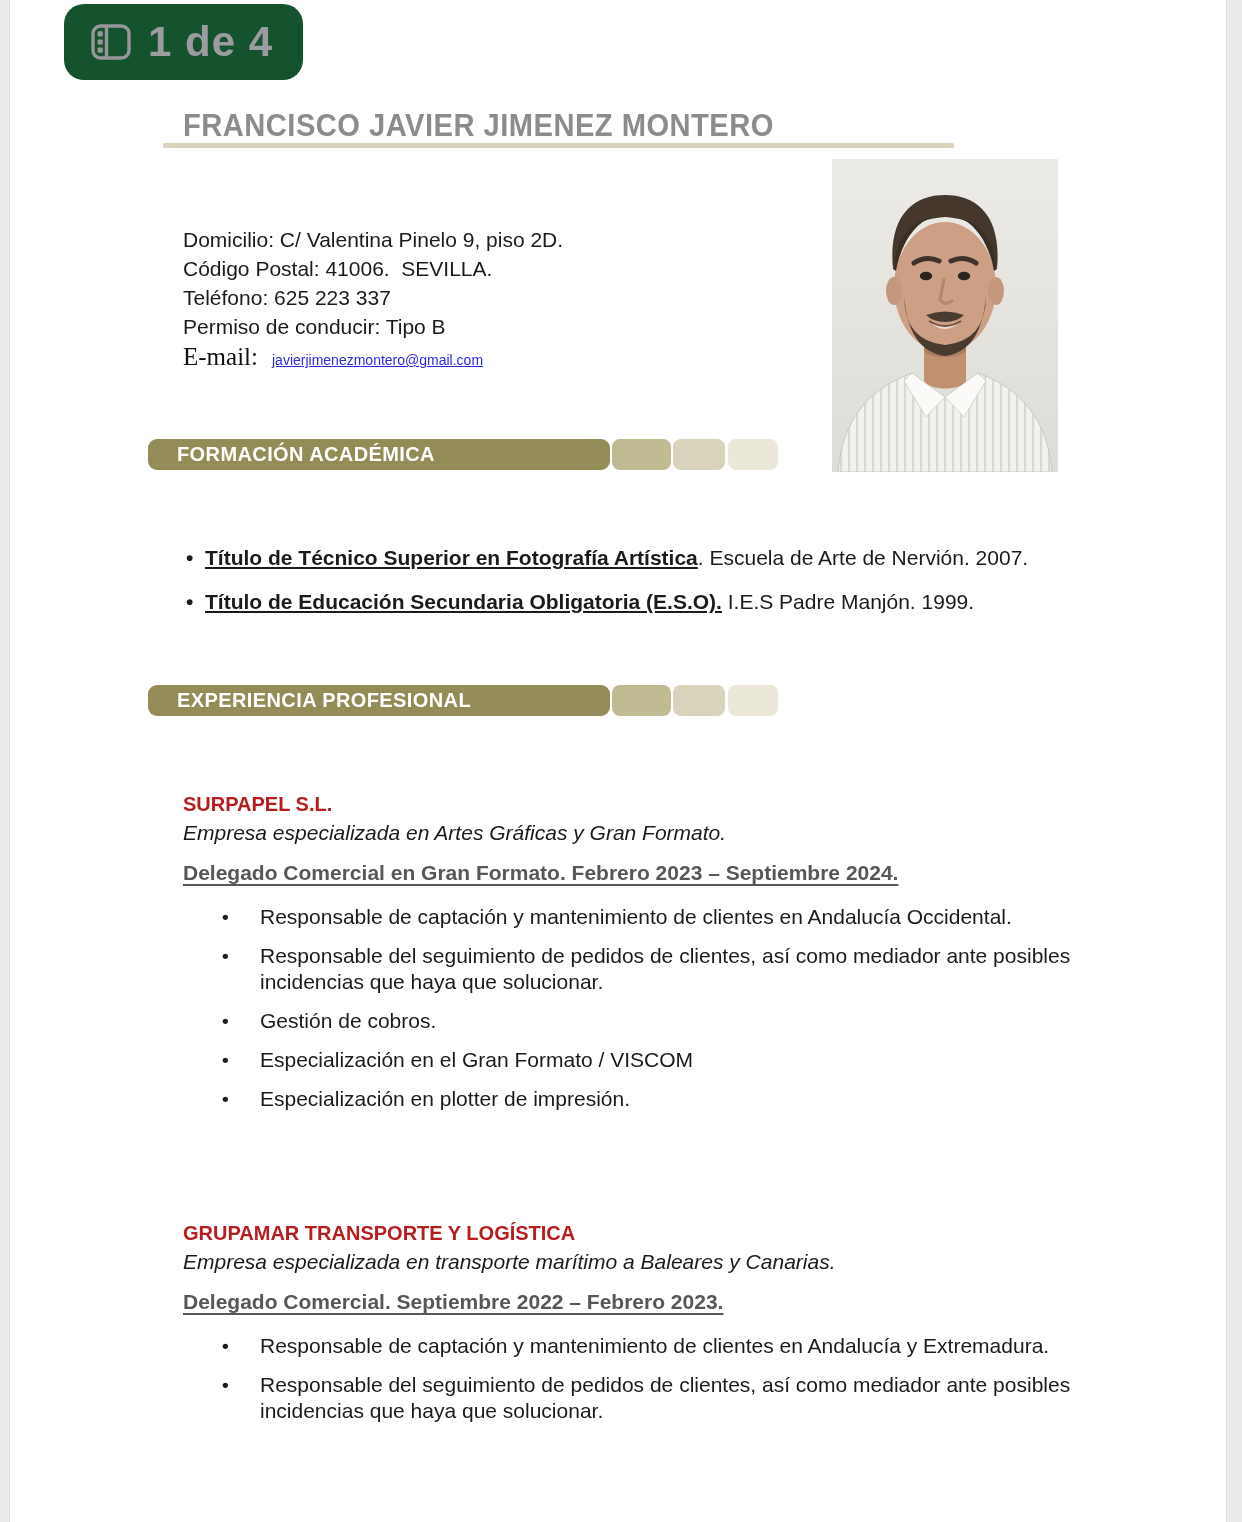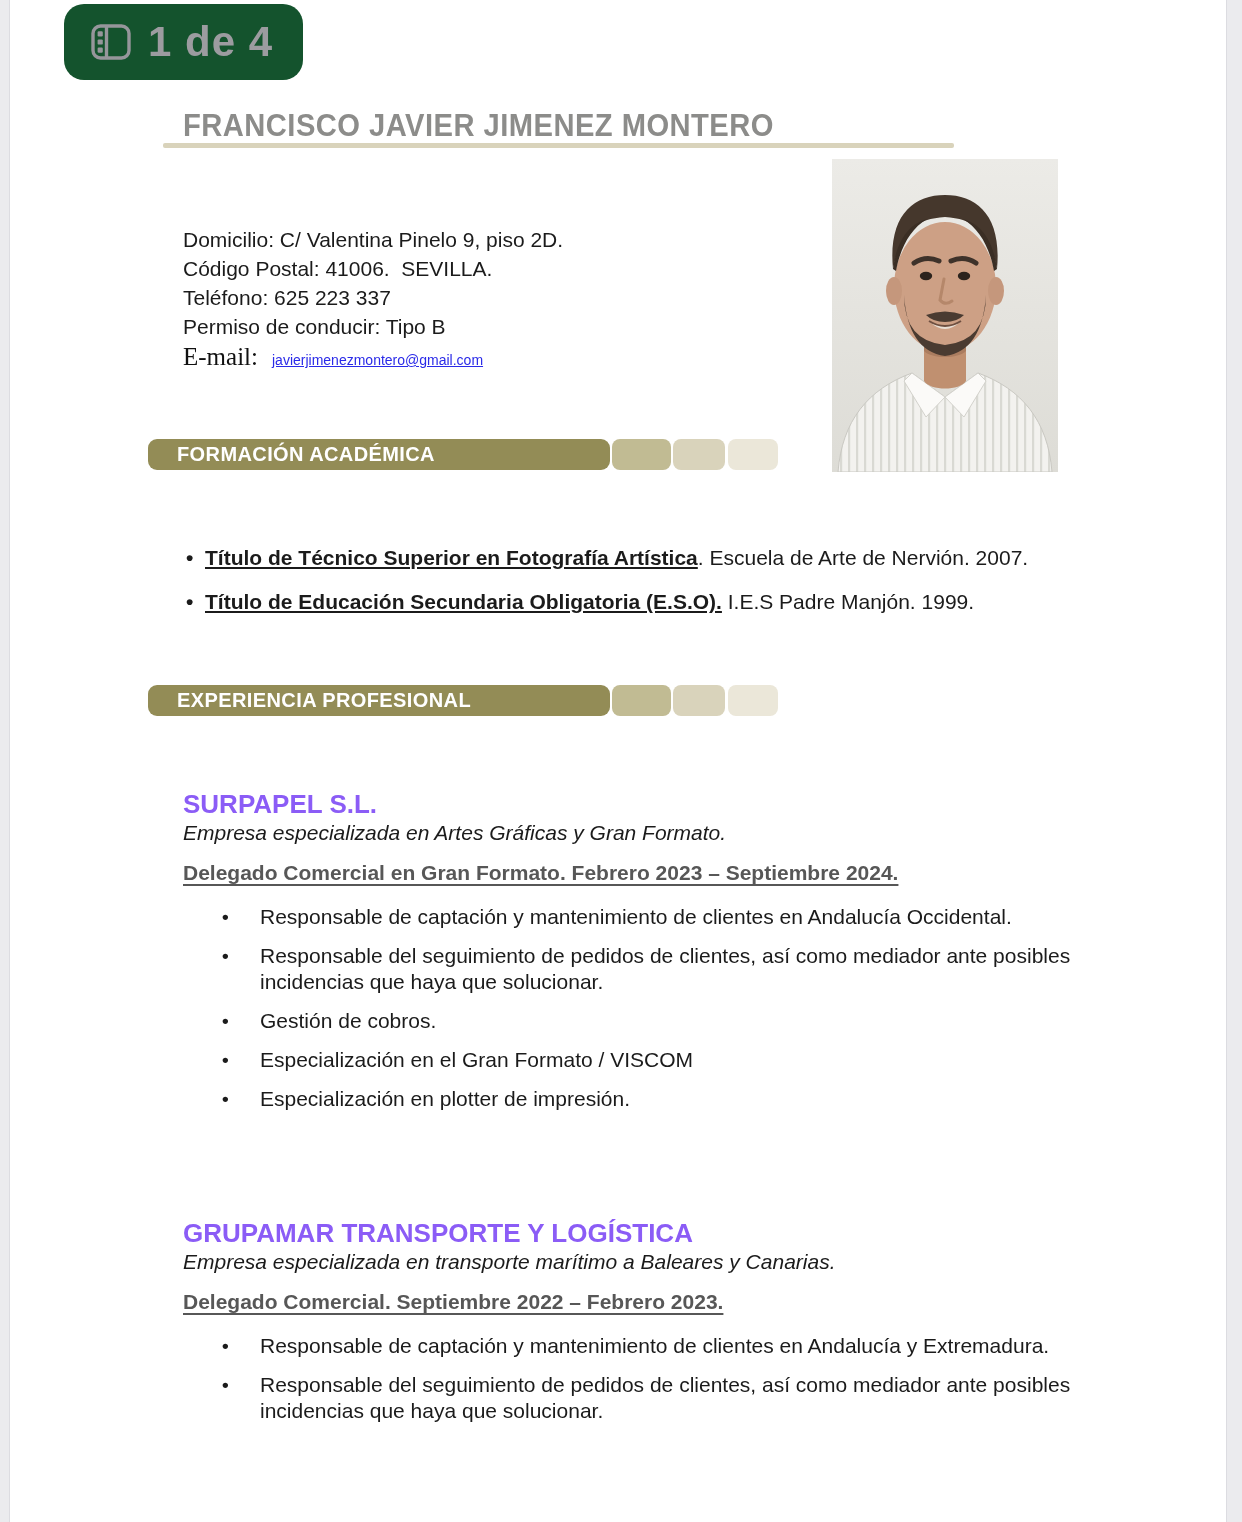--- a/index.html
+++ b/index.html
@@ -44,21 +44,21 @@
   
   .edu-list { position:absolute; left:183px; top:545px; width:960px; font-size:21px; line-height:26px; }
   .edu-item { display:flex; margin-bottom:18px; }
   .edu-item .marker { margin-left:3px; width:19px; font-size:21px; font-weight:700; }
   .edu-item b { font-weight:700;text-decoration:underline; }
 
   
   .job { position:absolute; left:183px; width:905px; font-size:21px; line-height:26px; }
   .job.surpapel { top:791px; }
   .job.grupamar { top:1220px; }
-  .job .company { font-size:26px; font-weight:700; line-height:26px; color:#8b5cf6; }
+  .job .company { font-size:20px; font-weight:700; line-height:26px; color:#b91c1c; }
   .job .desc { margin-top:3px;font-style:italic; }
   .job .role { margin-top:14px; font-weight:700; color:#575757;
     text-decoration:underline; text-decoration-thickness:2px; text-underline-offset:4px; }
   .job .bullets { margin-top:18px; }
   .job-bullet { display:flex; margin-bottom:13px; }
   .job-bullet .marker { margin-left:39px; width:38px; font-size:19px; font-weight:700; }
   .job-bullet .btext { flex:1; }
 </style>
 </head>
 <body>

